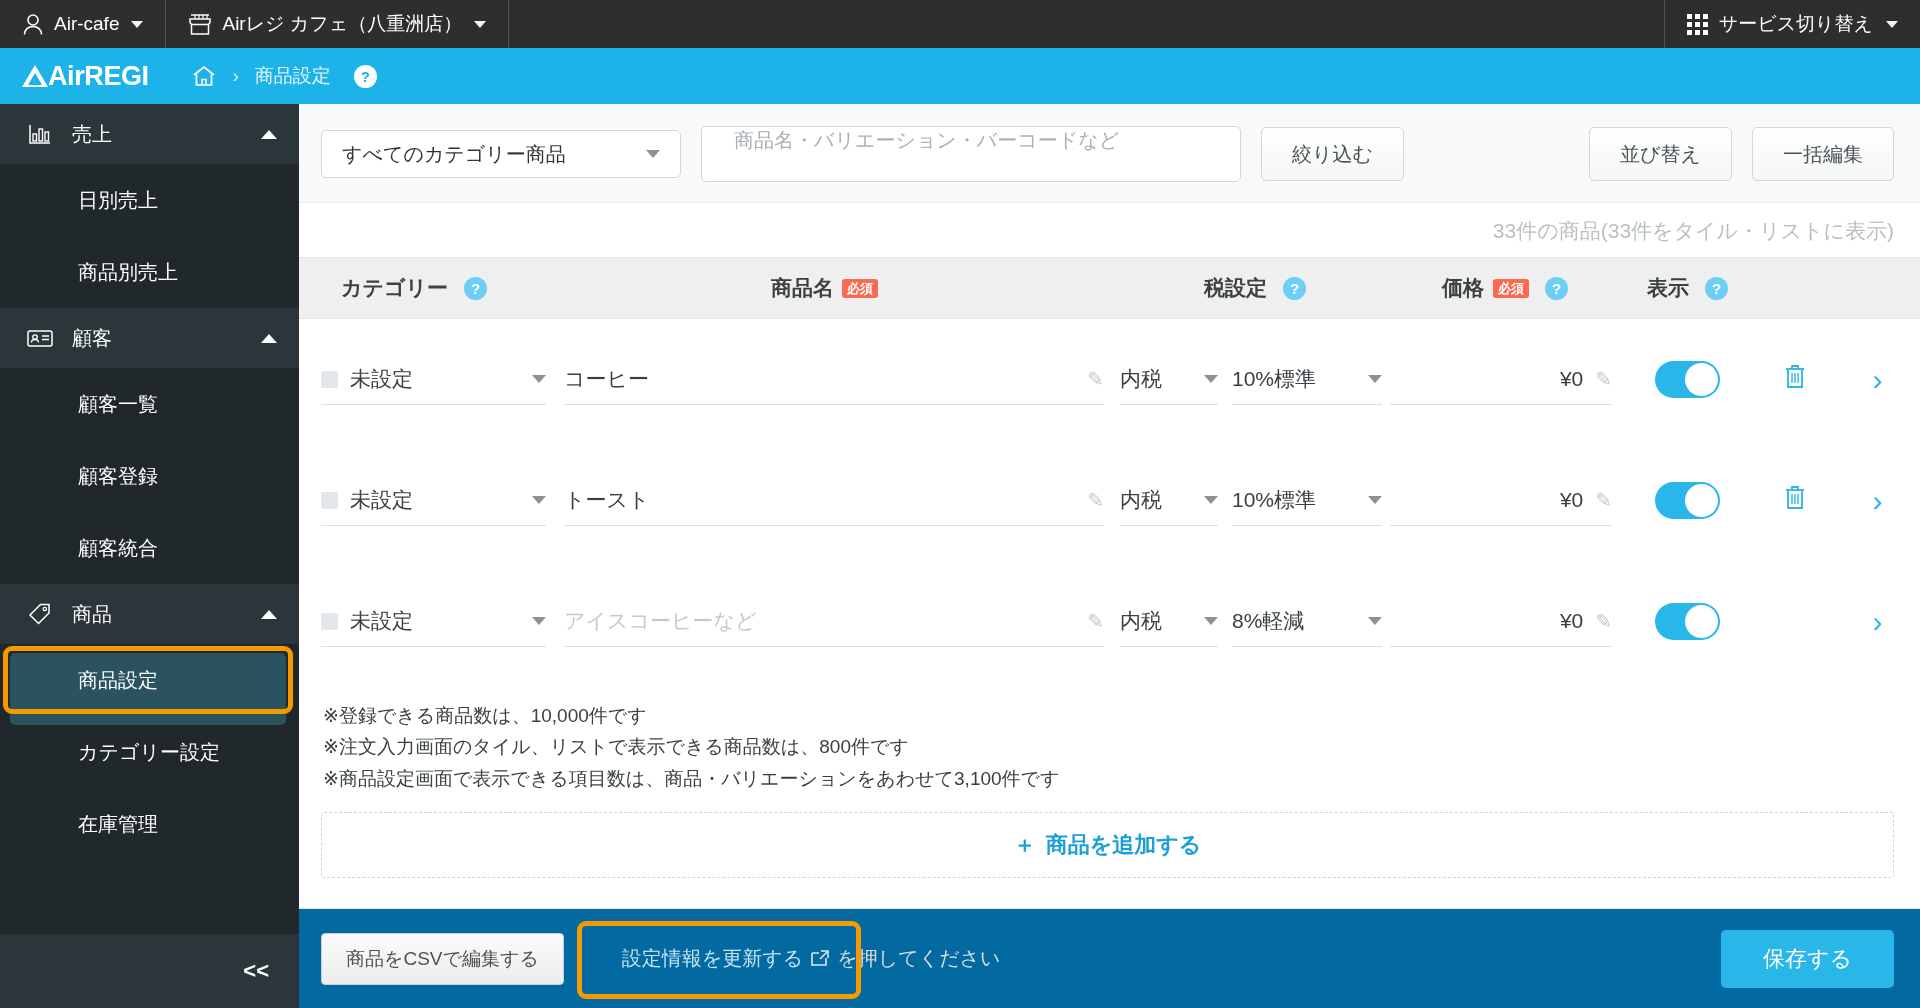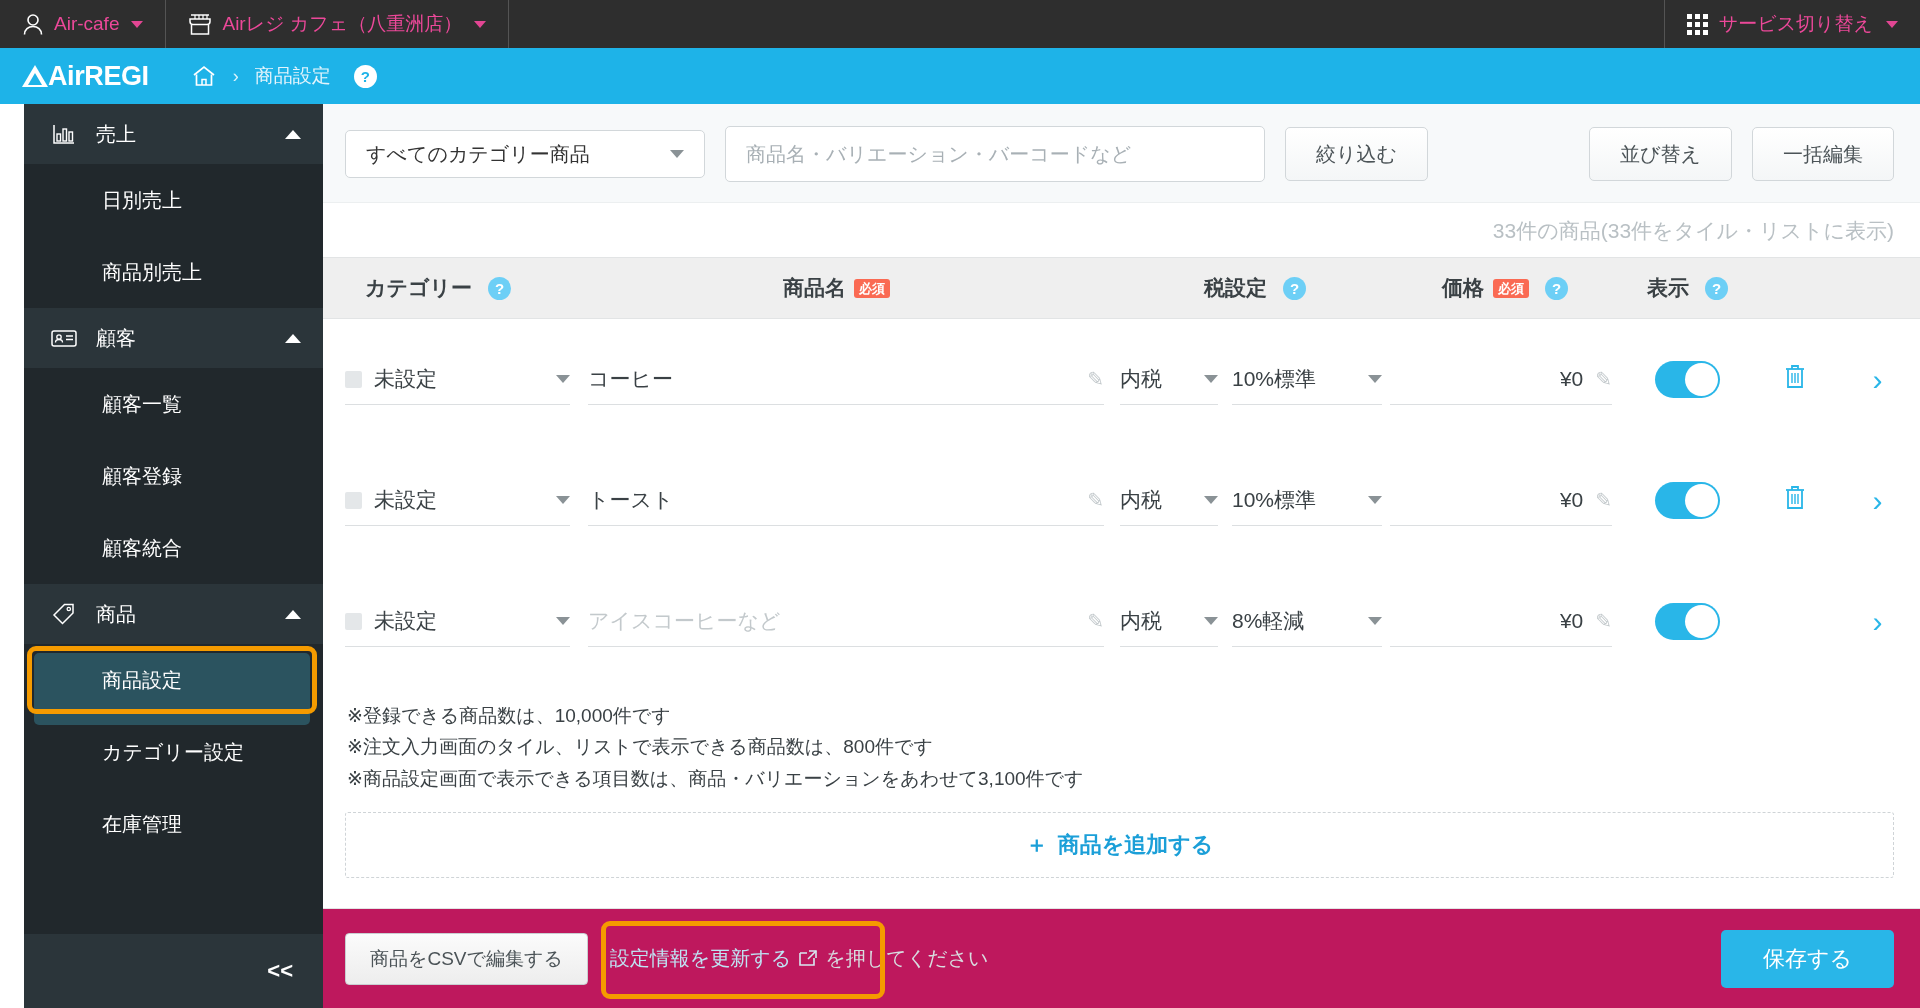--- a/index.html
+++ b/index.html
@@ -7,21 +7,21 @@
     width: 1920px; height: 1008px;
     overflow: hidden;
     font-family: "Liberation Sans", "DejaVu Sans", sans-serif;
     background: #ffffff;
   }
   .app { position: relative; width: 1920px; height: 1008px; display: flex; flex-direction: column; }
 
   
   .topbar {
     height: 48px; flex: 0 0 48px;
-    background: #2e2e2e; color: #ec4899;
+    background: #2e2e2e; color: #ffffff;
     display: flex; align-items: stretch;
   }
   .topbar-cell {
     display: flex; align-items: center; gap: 10px;
     padding: 0 22px;
     border-right: 1px solid #545454;
     font-size: 19px; white-space: nowrap;
   }
   .topbar-spacer { flex: 1 1 auto; border-right: 1px solid #545454; }
   .topbar-right {
@@ -58,21 +58,20 @@
 
   
   .body { flex: 1 1 auto; display:flex; min-height:0; }
 
   
   .sidebar {
     width: 299px; flex: 0 0 299px;
     background: #21282c; color: #fff;
     display:flex; flex-direction:column;
     position: relative;
-    margin-left: 24px;
   }
   .nav-scroll { flex: 1 1 auto; overflow:hidden; }
   .nav-group {
     height: 60px; display:flex; align-items:center;
     background:#2b353a; padding: 0 22px 0 26px; gap: 18px;
     font-size: 20px;
   }
   .nav-group .g-ico { width: 28px; display:flex; align-items:center; justify-content:center; }
   .nav-group .g-label { flex:1 1 auto; }
   .chev-up { width:0;height:0; border-left:8px solid transparent;border-right:8px solid transparent;border-bottom:9px solid #fff; }
@@ -106,21 +105,21 @@
   }
   .select-box {
     height: 48px; width: 360px; background:#fff;
     border:1px solid #d2d7da; border-radius:5px;
     display:flex; align-items:center; justify-content:space-between;
     padding: 0 20px; font-size: 20px; color:#333;
   }
   .search-box {
     height: 56px; width: 540px; background:#fff;
     border:1px solid #d2d7da; border-radius:5px;
-    display:flex; align-items:center; padding: 0 20px;
+    display:flex; align-items:flex-start; padding: 0 32px;
     font-size: 20px; color:#a8b0b5;
   }
   .btn {
     height: 54px; border:1px solid #d2d7da; border-radius:5px;
     background: linear-gradient(#ffffff,#f4f6f7);
     display:inline-flex; align-items:center; justify-content:center;
     font-size: 20px; color:#4b5357; padding: 0 30px; white-space:nowrap;
   }
   .toolbar-right { margin-left:auto; display:flex; gap: 20px; }
   .chev-sm { width:0;height:0;border-left:7px solid transparent;border-right:7px solid transparent;border-top:8px solid #8a9296;}
@@ -184,23 +183,24 @@
 
   .add-row {
     margin: 2px 26px 0 22px; height: 66px;
     border:1px dashed #cfd4d7; border-radius:3px;
     display:flex; align-items:center; justify-content:center;
     gap: 10px; color:#1b9fd8; font-size:22px; font-weight:700;
   }
 
   .footbar {
     margin-top:auto; height: 100px; flex:0 0 100px;
-    border-top:1px solid #e2e4e5; background:#be185d;
+    border-top:1px solid #e2e4e5; background:#0369a1;
     display:flex; align-items:center; padding: 0 26px 0 22px;
     position:relative;
+    gap:36px;
   }
   .csv-btn {
     height:52px; border:1px solid #c9ced1; border-radius:4px;
     background:linear-gradient(#fbfbfb,#ededed);
     display:flex; align-items:center; justify-content:center;
     padding: 0 24px; font-size:19px; color:#4b5357;
   }
   .csv-highlight { position:absolute; border:5px solid #f59b00; border-radius:9px; left: 278px; top: 12px; width: 284px; height: 78px; }
   .foot-note { margin-left: 22px; font-size:20px; color:#d8dde0; white-space:nowrap; display:flex; align-items:center; gap:6px;}
   .foot-note .lnk { color:#bfe4f4; }

